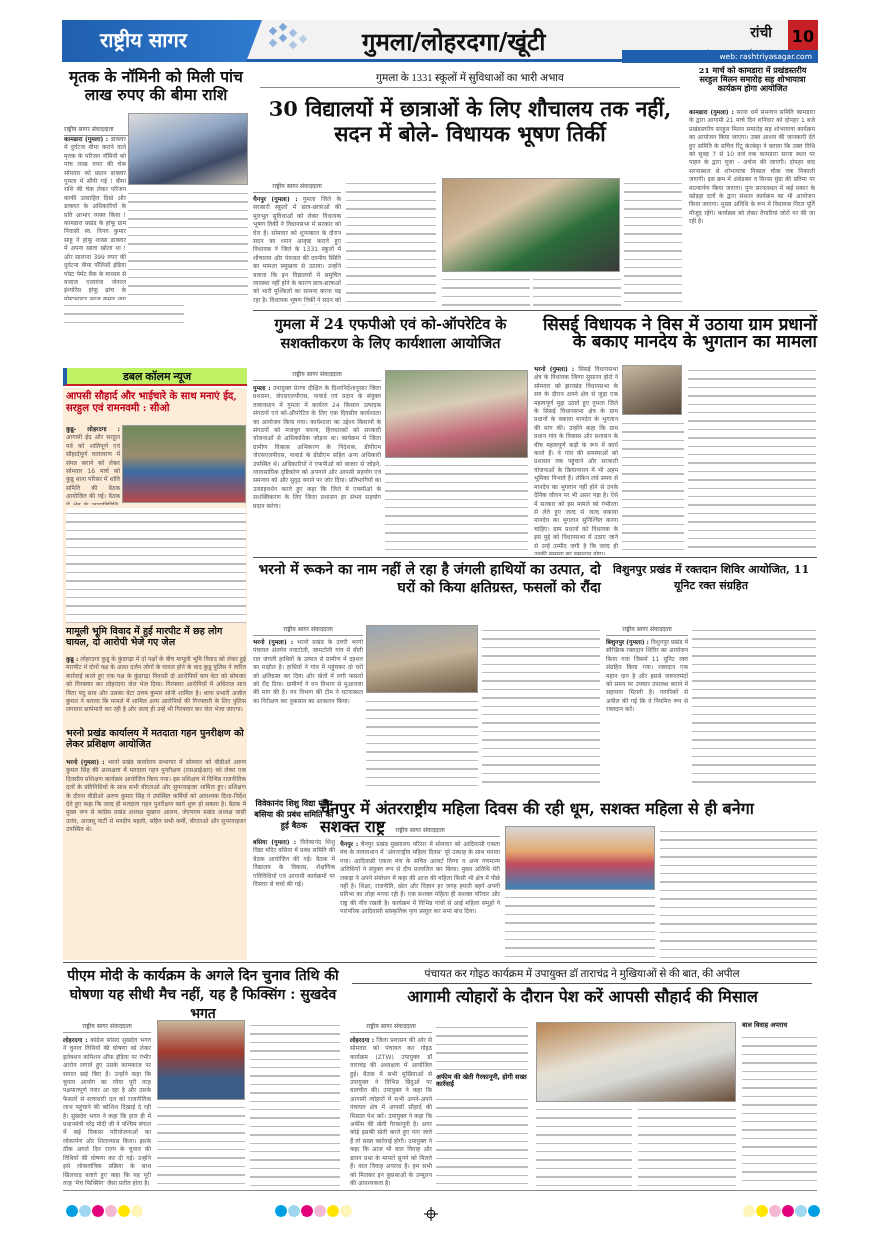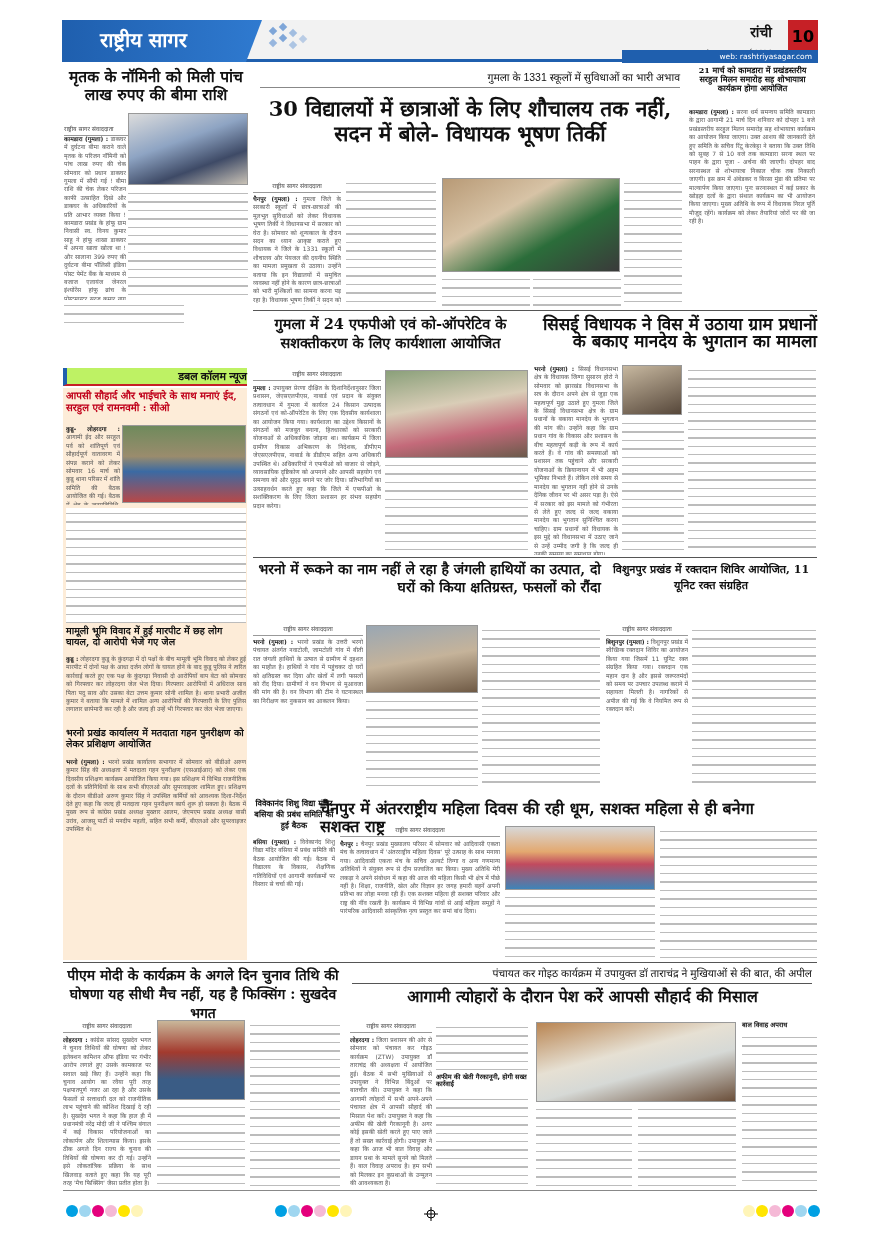--- a/index.html
+++ b/index.html
@@ -14,41 +14,42 @@
 #mast-section{left:300px;top:4px;font-family:"DejaVu Serif",serif;font-weight:bold;font-size:24px;color:#111}
 #mast-city{left:610px;top:2px;width:100px;text-align:right;font-size:14px;font-weight:bold;color:#111}
 #mast-date{left:600px;top:28px;width:110px;text-align:right;font-size:7px;color:#333}
 #mast-page{left:726px;top:0;width:30px;height:42px;background:#c62026;color:#000000;font-weight:bold;font-size:16px;text-align:center;line-height:34px}
 #mast-web{left:560px;top:30px;width:196px;height:13px;background:#1f5fae;color:#fff;font-size:7.5px;text-align:right;padding-right:6px;line-height:13px}
 .hl{font-family:"DejaVu Serif",serif;font-weight:bold;color:#111;line-height:1.15}
 .txt{font-size:6px;line-height:8.4px;color:#555;text-align:justify}
 .dateline{font-size:6px;color:#444;text-align:center;border-bottom:1px solid #999;padding-bottom:2px}
 .photo{background:linear-gradient(135deg,#b9a78f,#7e8a94 50%,#c7b8a5);border:1px solid #999}
 .rule{background:#888;height:1px}
-.kicker{font-family:Liberation Sans, sans-serif;color:#111;text-align:right}
+.kicker{font-family:Liberation Serif, serif;color:#111;text-align:center}
 .box-shaded{background:#fdecd8}
 .dot{position:absolute;width:12px;height:12px;border-radius:50%}
 .lines{background:repeating-linear-gradient(#fff 0,#fff 5px,#bcbcbc 5px,#bcbcbc 6.4px,#fff 6.4px,#fff 8.4px)}
 </style>
 </head>
 <body>
 
 <div id="masthead" class="abs">
   <div id="mast-brand" class="abs">
       <span>राष्ट्रीय सागर</span>
     </div>
   <div id="mast-dots" class="abs">
     <i style="left:8px;top:4px"></i>
       <i style="left:18px;top:0"></i>
       <i style="left:18px;top:11px"></i>
       <i style="left:28px;top:6px;opacity:.7"></i>
       <i style="left:8px;top:16px;opacity:.8"></i>
       <i style="left:38px;top:12px;opacity:.5"></i>
       <i style="left:28px;top:18px;opacity:.6"></i>
   </div>
+  <div id="mast-section" class="abs">गुमला/लोहरदगा/खूंटी</div>
   <div id="mast-city" class="abs">रांची</div>
   <div id="mast-date" class="abs">मंगलवार, 17 मार्च 2026</div>
   <div id="mast-page" class="abs">10</div>
   <div id="mast-web" class="abs">web: rashtriyasagar.com</div>
 </div>
 
 <div class="abs hl" style="left:66px;top:68px;width:180px;font-size:15.5px;text-align:center">मृतक के नॉमिनी को मिली पांच लाख रुपए की बीमा राशि</div>
 <div class="abs dateline" style="left:64px;top:125px;width:66px;text-align:left">राष्ट्रीय सागर संवाददाता</div>
 <div class="abs photo" style="left:128px;top:113px;width:120px;height:72px;background:linear-gradient(160deg,#dcdcdc,#8ea4c3 40%,#3e4a66 70%,#c9c2b6)"></div>
 <div class="abs txt" style="left:64px;top:135px;width:62px;height:185px;overflow:hidden"><b style="color:#222">कामडारा (गुमला) :</b> <span>डाकघर में दुर्घटना बीमा कराने वाले मृतक के परिजन नॉमिनी को पांच लाख रुपए की चेक सोमवार को प्रधान डाकघर गुमला में सौंपी गई ! बीमा राशि की चेक लेकर परिजन काफी उत्साहित दिखे और डाकघर के अधिकारियों के प्रति आभार व्यक्त किया ! कामडारा प्रखंड के हांफू ग्राम निवासी स्व. विनय कुमार साहू ने हांफू शाखा डाकघर में अपना खाता खोला था ! और सालाना 399 रुपए की दुर्घटना बीमा पॉलिसी इंडिया पोस्ट पेमेंट बैंक के माध्यम से बजाज एलायंज जेनरल इंश्योरेंस हांफू ब्रांच के पोस्टमास्टर सूरज कुमार नाग के द्वारा किया गया था ! संयोगवश विनय कुमार साहू की दुर्घटना में वर्ष 2025 में मृत्यु हो गई ! इसके बाद कागजी प्रक्रिया के उपरांत आज सोमवार को प्रधान डाकघर गुमला में मृतक के नॉमिनी पुत्र अमित कुमार साहू को दुर्घटना बीमा पॉलिसी की प्रीमियम राशि 5 लाख रुपए की चेक सौंपी गई ! मौके पर बजाज एलायंज के अमित रंजन, हांफू डाकघर के पोस्ट मास्टर सूरज कुमार नाग, प्रधान डाकघर के पोस्टमास्टर जयमंगल भगत, ओवरसीयर चुड़ामनी साहू, आईपीपीबी के मैनेजर बसंत बेंजामिन खलखो, आईपीपीबी मैनेजर मनोज कुमार बेक समेत अन्य लोग मौजूद थे ! इस मौके पर प्रधान डाकघर गुमला के पोस्टमास्टर जयमंगल भगत ने डाकघर के खाताधारियों से अपील किया है कि डाकघर से जुड़ कर सभी योजनाओं का भरपूर लाभ उठाएं !</span></div>

